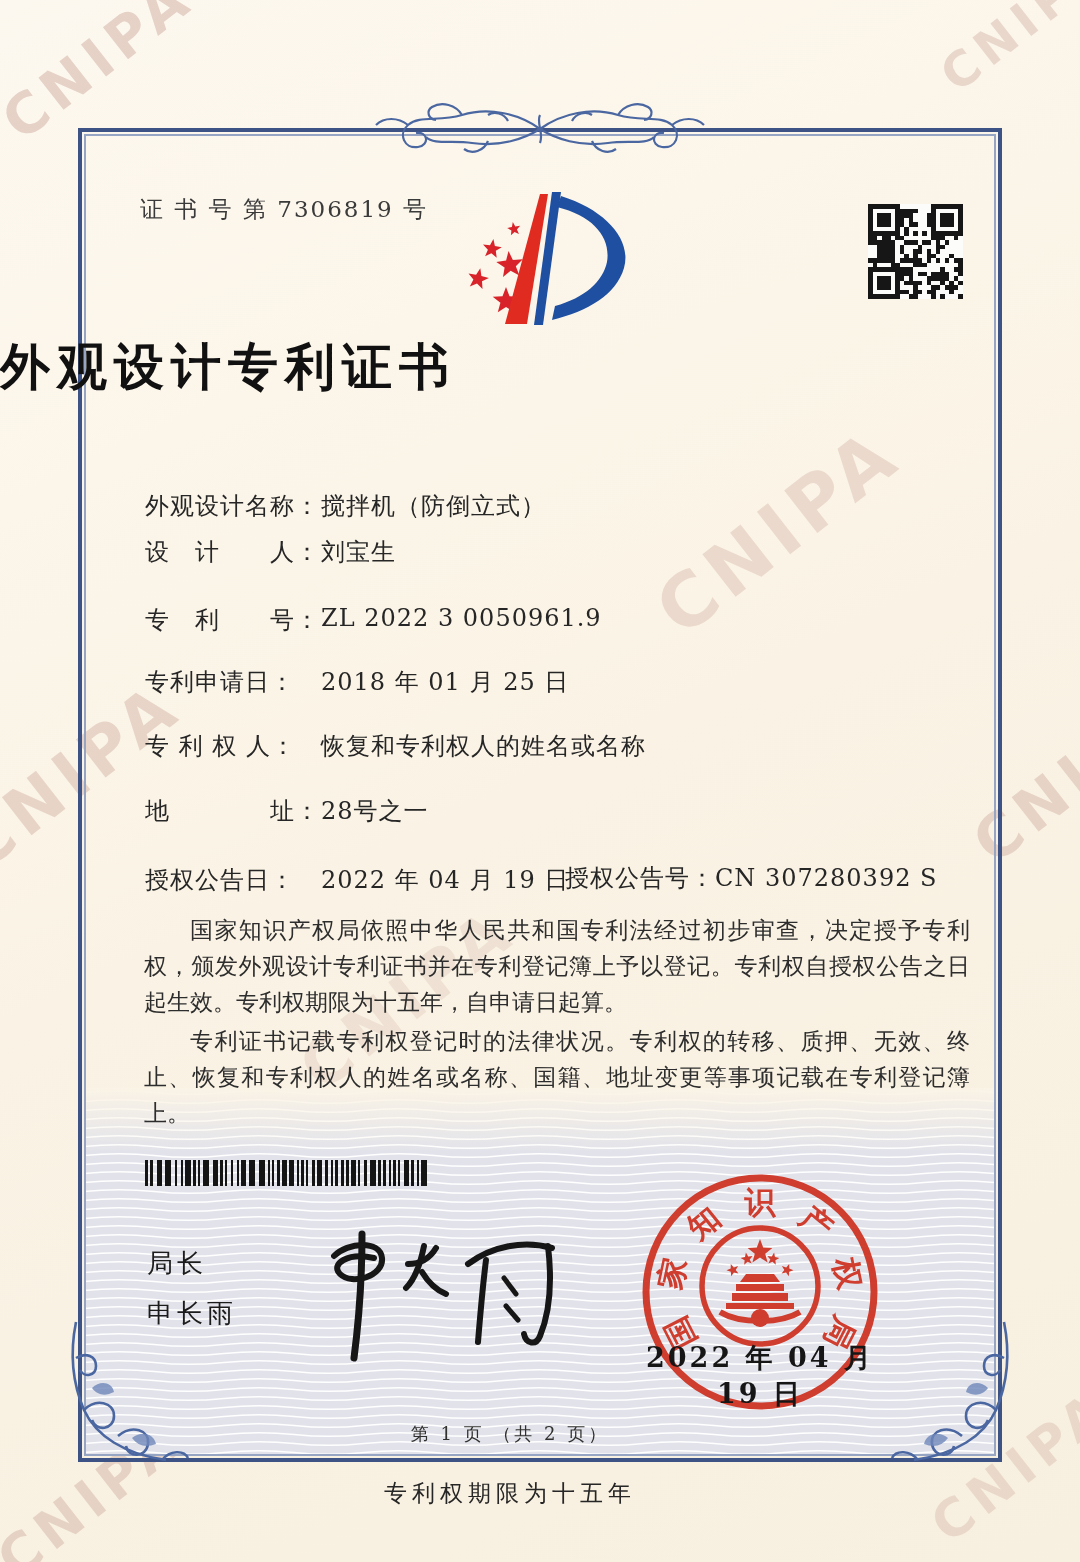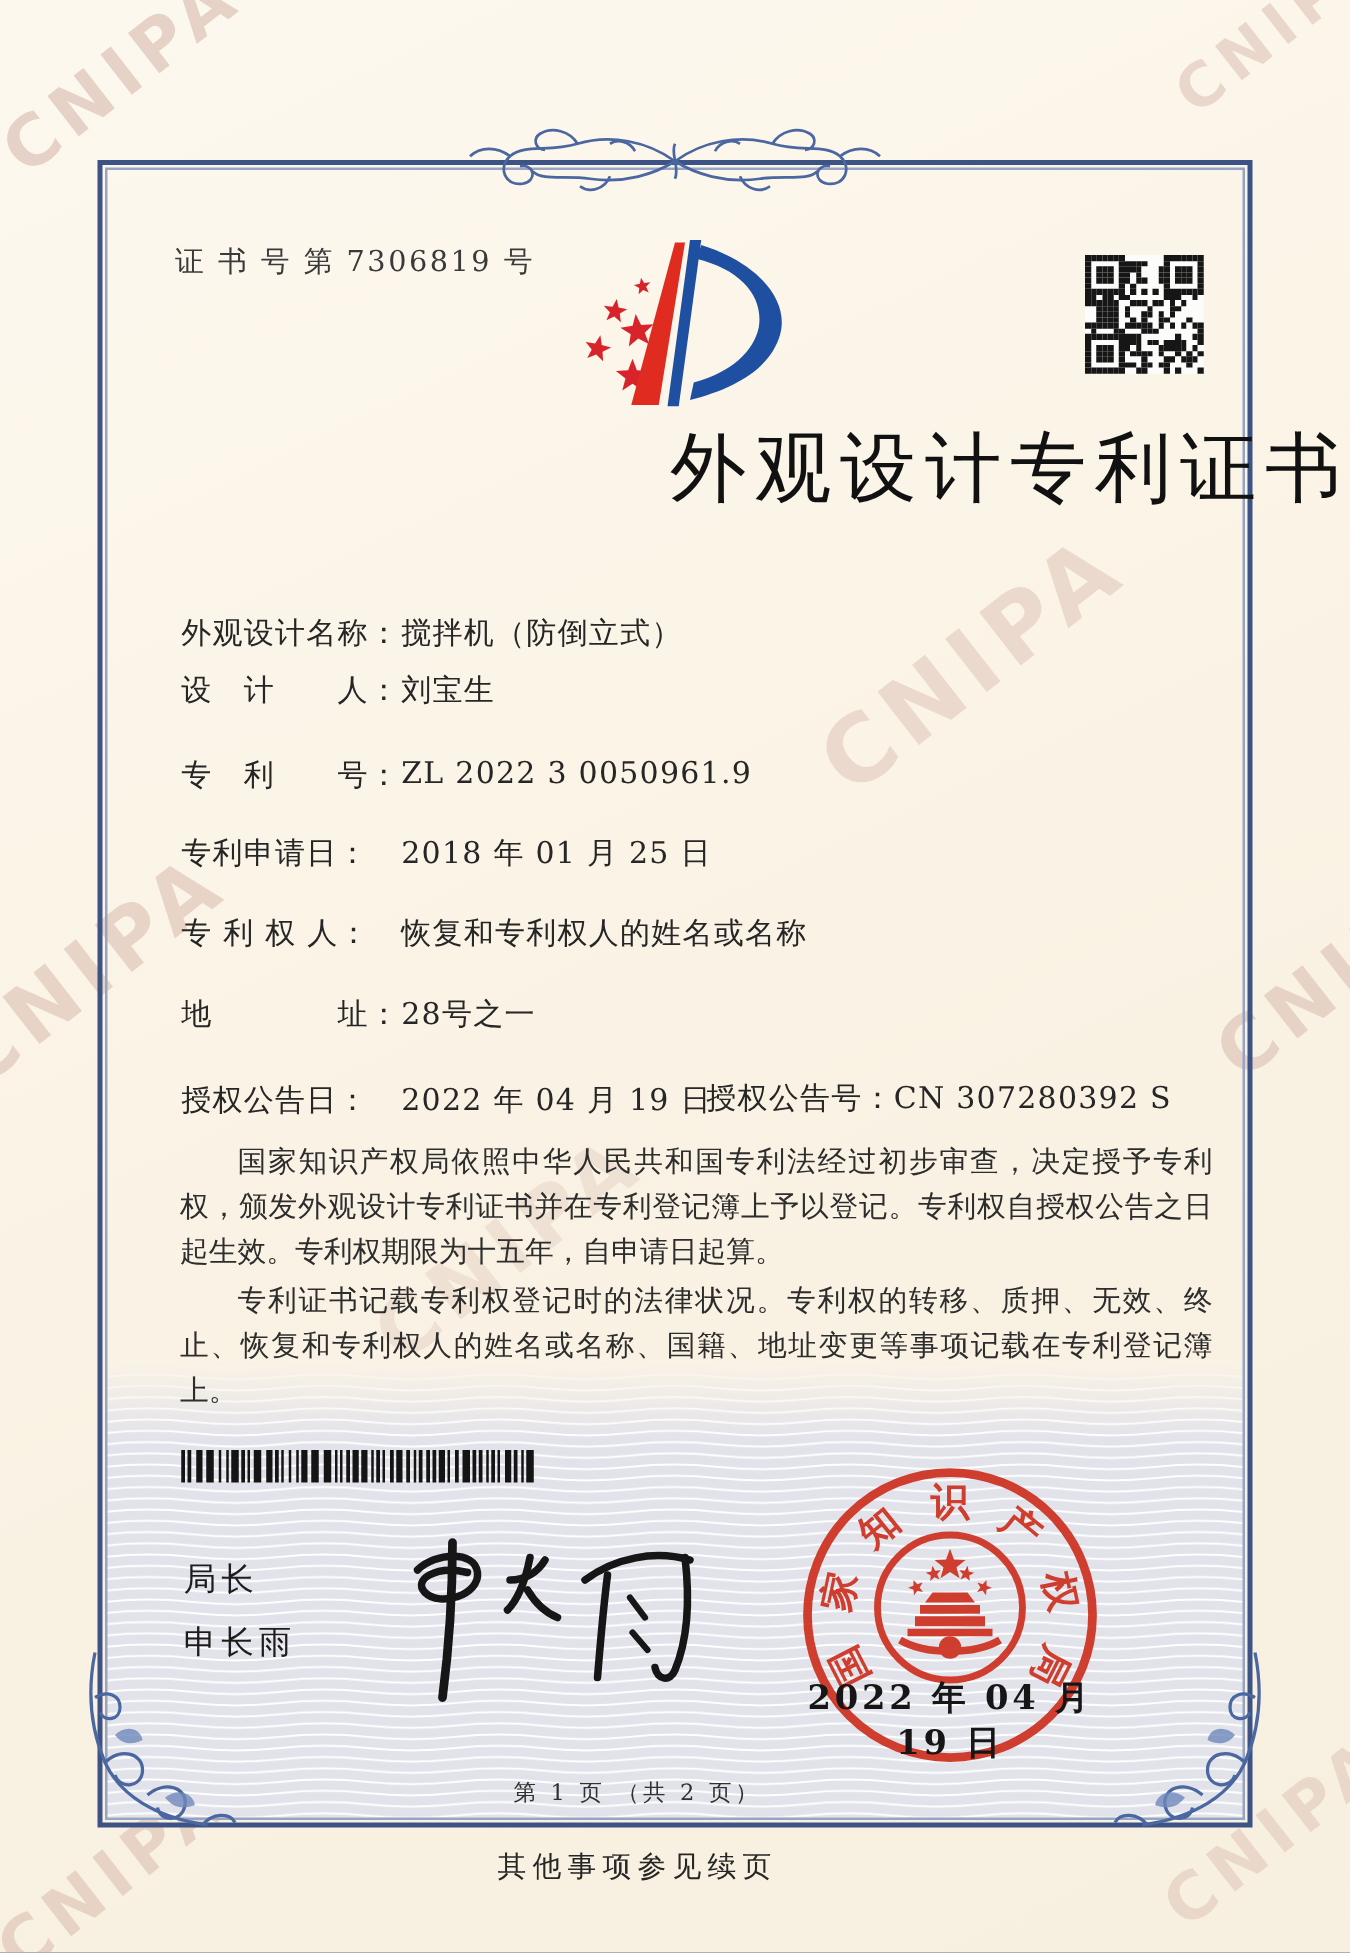--- a/index.html
+++ b/index.html
@@ -28,22 +28,22 @@
   .flourish.br{left:878px;top:1318px;transform:scaleX(-1);}
   
   .cert-no{position:absolute;left:140px;top:194px;font-size:23px;letter-spacing:2px;
     color:#3a3a3a;z-index:8;}
   .logo{position:absolute;left:448px;top:180px;z-index:8;}
   .qr{position:absolute;left:868px;top:204px;width:95px;height:95px;background:#fcfcfa;
     display:grid;grid-template-columns:repeat(21,1fr);grid-template-rows:repeat(21,1fr);
     z-index:8;}
   .qr i{display:block;}
   .qr i.on{background:#161616;}
-  .title{position:absolute;left:0;right:0;top:334px;text-align:right;font-size:61px;
-    font-weight:normal;letter-spacing:7px;color:#111;z-index:8;}
+  .title{position:absolute;left:0;right:0;top:334px;text-align:left;font-size:50px;
+    font-weight:bold;letter-spacing:7px;color:#111;z-index:8;}
   
   .field-row{position:absolute;left:145px;font-size:24px;letter-spacing:1px;
     white-space:nowrap;z-index:8;color:#262626;}
   .f-label{display:inline-block;width:176px;vertical-align:top;}
   .f-value{display:inline-block;vertical-align:top;}
   .f-value .line{display:block;}
   .row1{top:490px;} .row2{top:536px;} .row3{top:604px;} .row4{top:666px;}
   .row5{top:730px;} .row6{top:795px;} .row7{top:862px;}
   .grant-group1{display:inline-block;width:420px;}
   
@@ -731,15 +731,15 @@
       <rect x="-24" y="-2" width="48" height="7"></rect>
       <rect x="-28" y="7" width="56" height="8"></rect>
       <rect x="-34" y="17" width="68" height="6"></rect>
       <path d="M-40,26 C-20,38 20,38 40,26" fill="none" stroke="#cd2f1f" stroke-width="6"></path>
       <circle cy="32" r="9"></circle>
     </g>
   </svg>
   <div class="seal-date">2022 年 04 月 19 日</div>
 
   <div class="page-num">第 1 页 （共 2 页）</div>
-  <div class="continuation">其他事项参见续页</div>
+  <div class="continuation">专利权期限为十五年</div>
 
 </div>
 
 </body></html>

